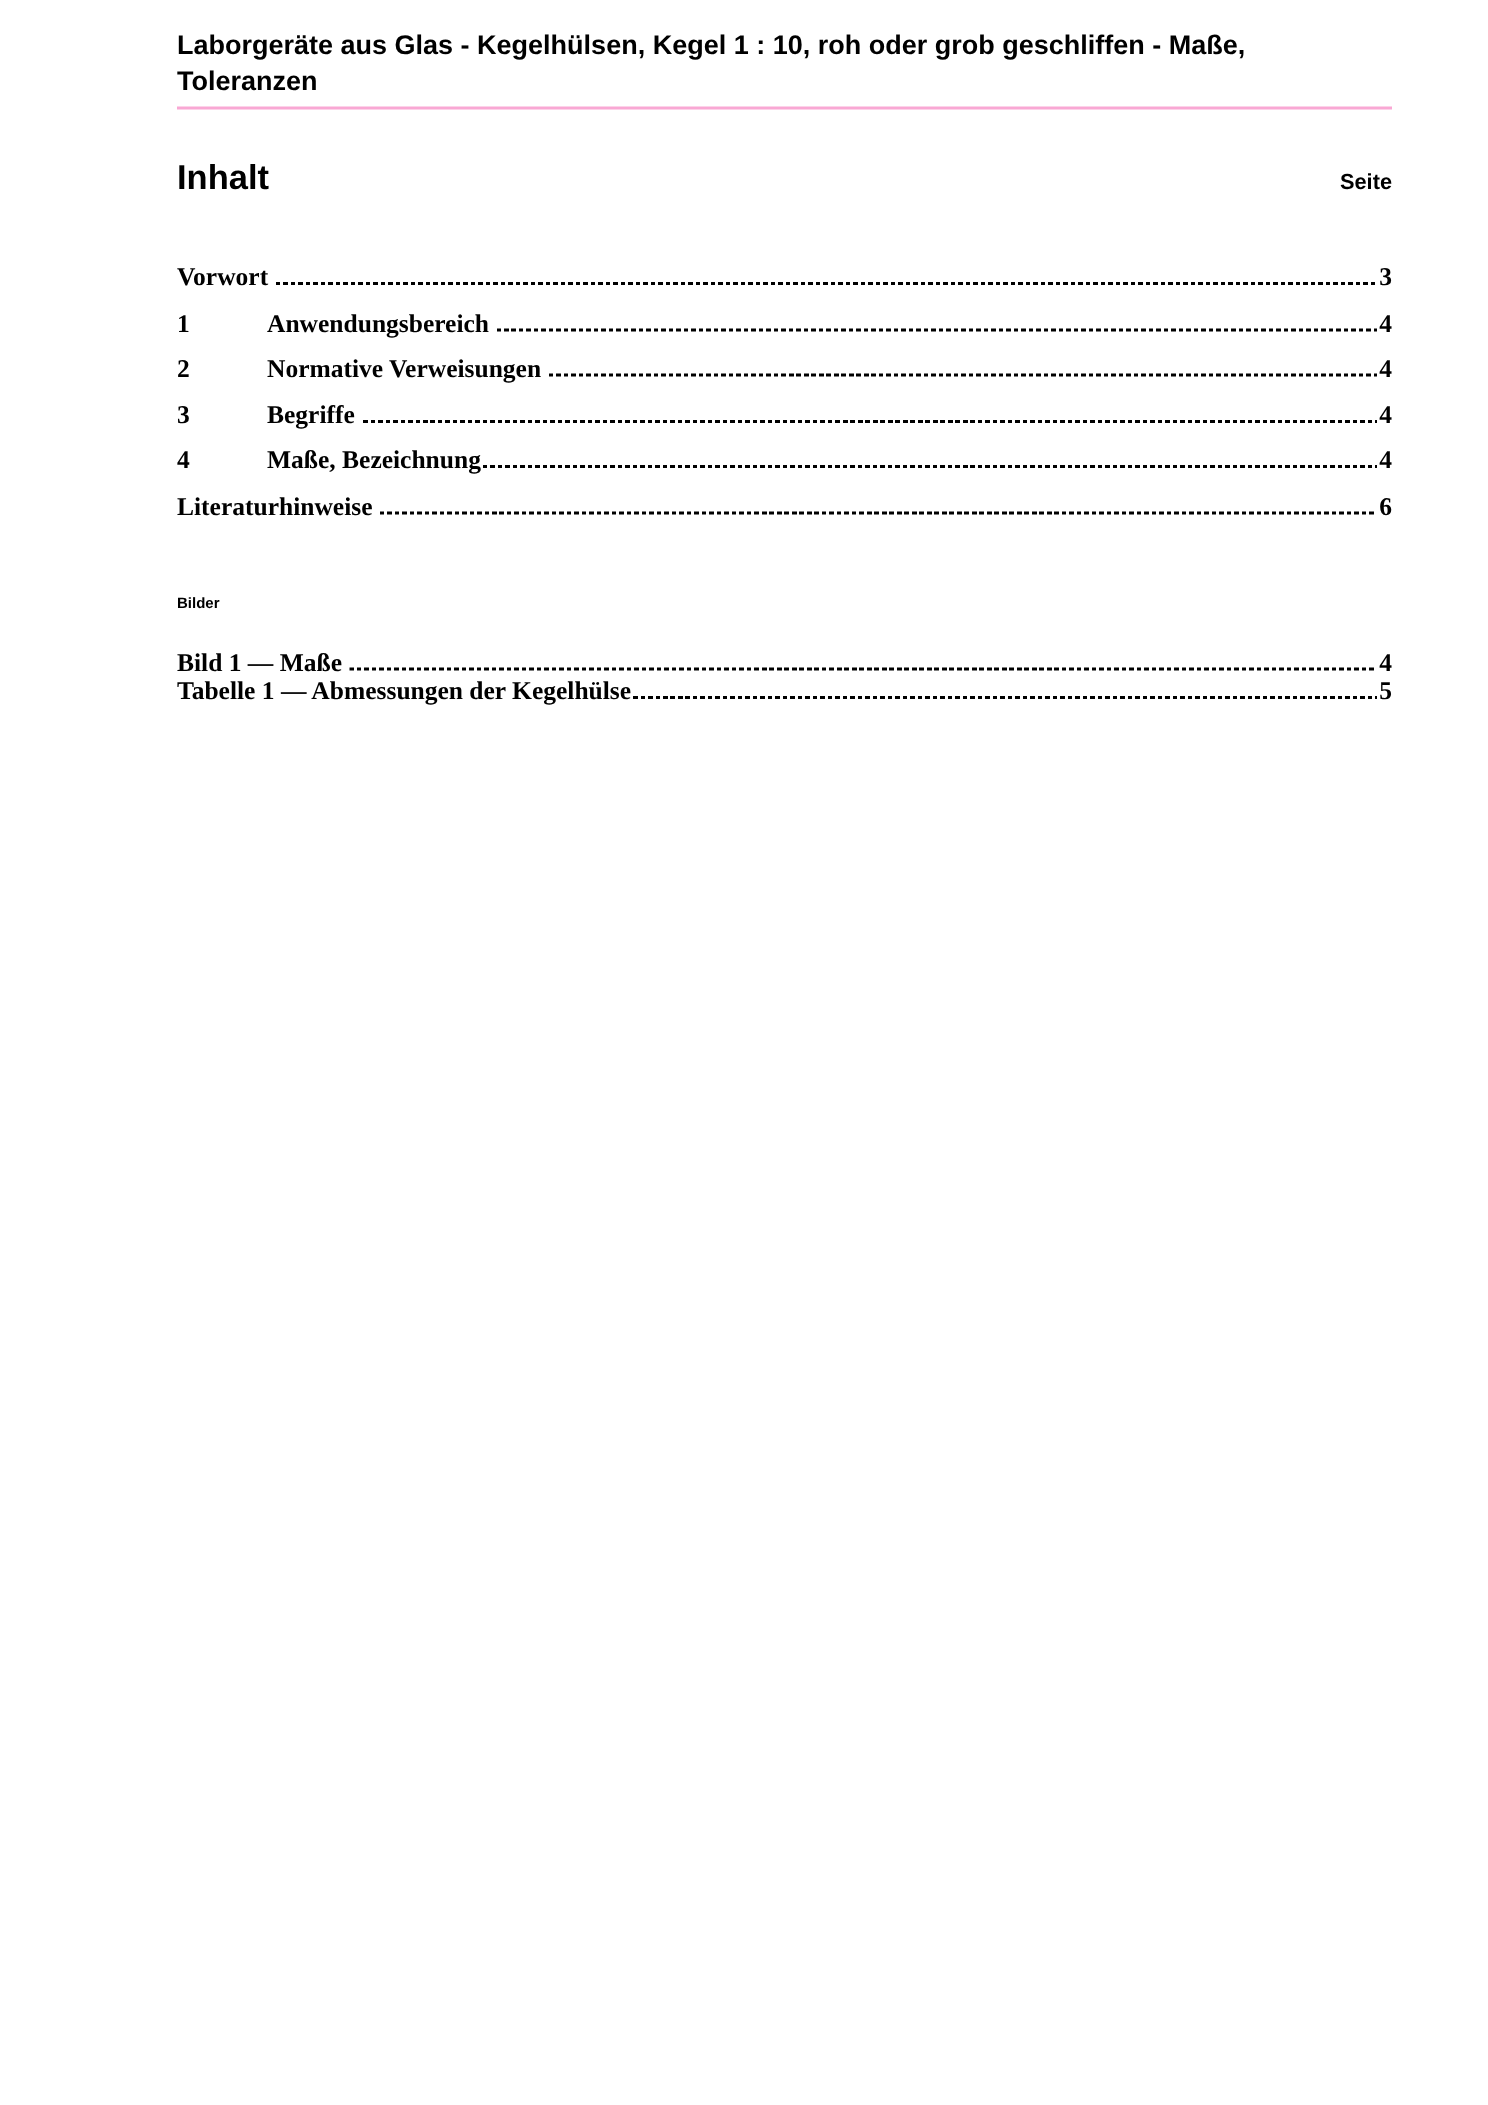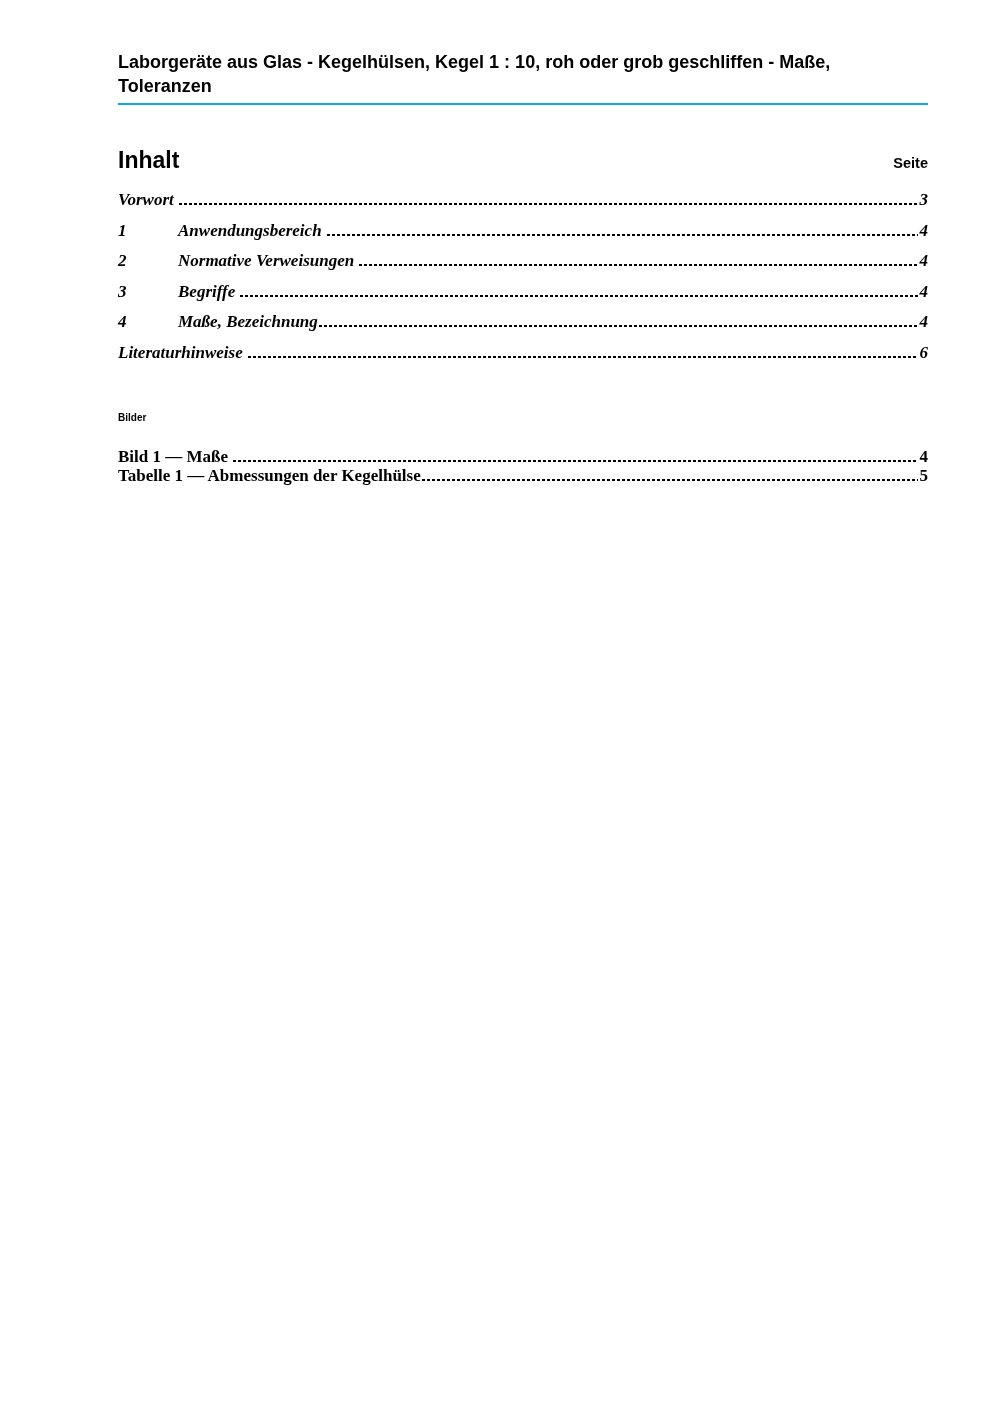--- a/index.html
+++ b/index.html
@@ -21,45 +21,44 @@
     padding: 0 64px 0 118px;
   }
   .doc-number {
     margin-top: 88px;
     font-size: 26px;
     line-height: 28px;
     font-weight: bold;
     letter-spacing: -0.3px;
   }
   .doc-title {
-    margin-top: 50px;
+    margin-top: 18px;
     font-size: 18px;
     line-height: 24px;
     font-weight: bold;
     padding-bottom: 5px;
-    border-bottom: 2px solid #0ea5e9;
+    border-bottom: 2px solid #f9a8d4;
   }
   .contents-row {
     display: flex;
     justify-content: space-between;
     align-items: baseline;
-    margin-top: 42px;
+    margin-top: 32px;
   }
   .contents-heading {
     font-size: 23px;
     line-height: 26px;
     font-weight: bold;
   }
   .page-col-label {
     font-size: 14.5px;
     font-weight: bold;
   }
   .toc {
-    margin-top: 17px;
-    font-style: italic;
+    margin-top: 44px;
   }
   .toc-row, .entry-row {
     display: flex;
     align-items: baseline;
     font-family: "Liberation Serif", "DejaVu Serif", serif;
     font-weight: bold;
     font-size: 17px;
     line-height: 19px;
   }
   .toc-row { margin-bottom: 11.5px; }

